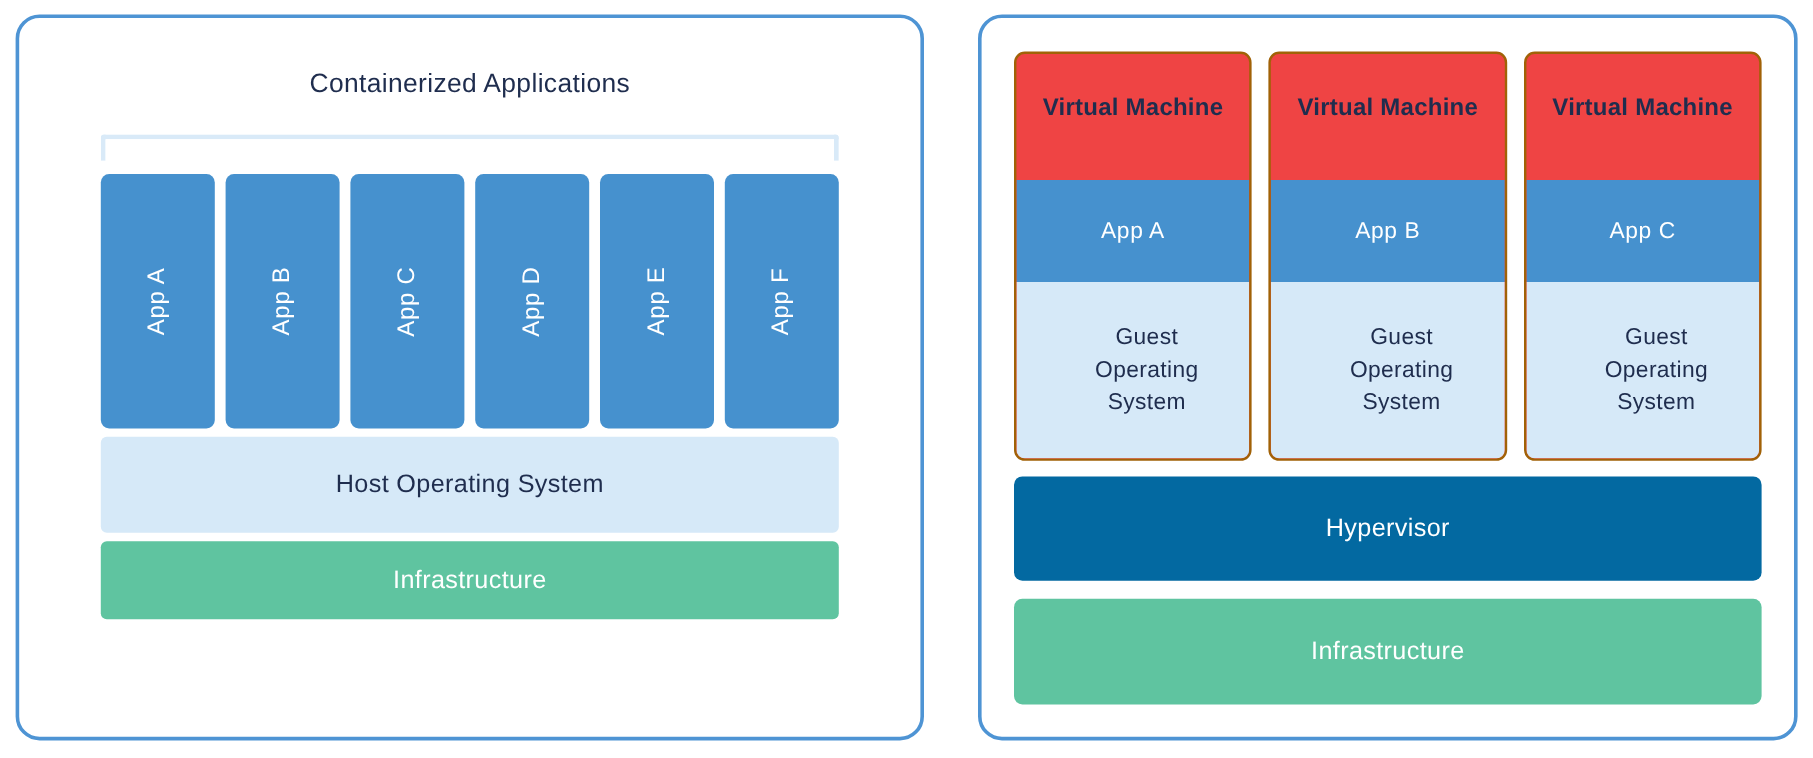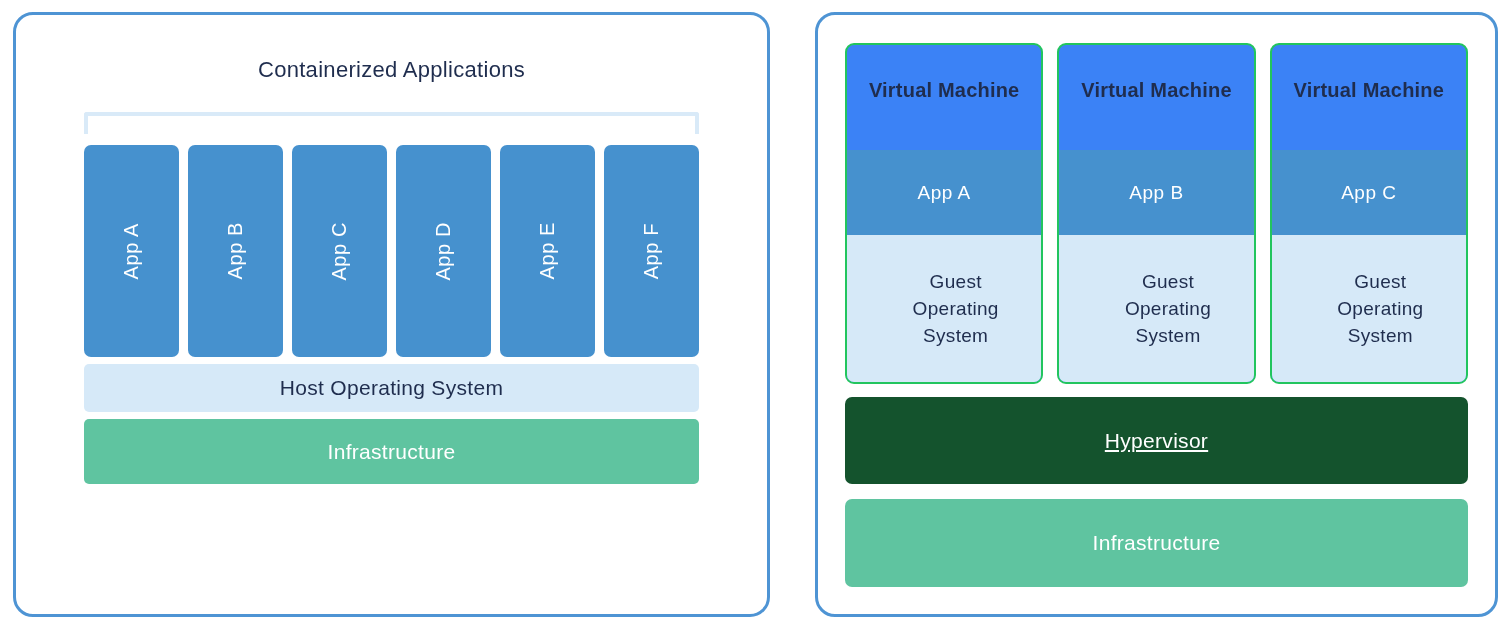--- a/index.html
+++ b/index.html
@@ -61,34 +61,34 @@
   }
   .bar {
     display: flex;
     align-items: center;
     justify-content: center;
     font-size: 21px;
     letter-spacing: 0.3px;
     border-radius: 5px;
   }
   .bar-docker { height: 62px; margin-top: 7px; background: #4691ce; color: #ffffff; }
-  .bar-host   { height: 48px; margin-top: 7px; background: #d6e9f8; color: #1f2d4e; }
+  .bar-host   { height: 80px; margin-top: 7px; background: #d6e9f8; color: #1f2d4e; }
   .bar-infra-left { height: 65px; margin-top: 7px; background: #5fc4a0; color: #ffffff; }
 
   
   .right-content { width: 623px; margin: 0 auto; padding-top: 28px; }
   .vm-row {
     display: flex;
     gap: 14px;
     height: 341px;
   }
   .vm-box {
     flex: 1;
-    background: #3b82f6;
-    border: 2px solid #22c55e;
+    background: #ef4444;
+    border: 2px solid #a16207;
     border-radius: 9px;
     display: flex;
     flex-direction: column;
     overflow: hidden;
   }
   .vm-header {
     height: 105px;
     padding-bottom: 14px;
     display: flex;
     align-items: center;
@@ -115,21 +115,21 @@
     display: flex;
     align-items: center;
     justify-content: center;
     text-align: center;
     font-size: 19px;
     line-height: 27px;
     white-space: pre-line;
     letter-spacing: 0.3px;
     padding-left: 23px;
   }
-  .bar-hypervisor { height: 87px; margin-top: 13px; background: #14532d; color: #ffffff; border-radius: 7px; text-decoration: underline; }
+  .bar-hypervisor { height: 87px; margin-top: 13px; background: #0369a1; color: #ffffff; border-radius: 7px; }
   .bar-infra-right { height: 88px; margin-top: 15px; background: #5fc4a0; color: #ffffff; border-radius: 7px; }
 </style>
 </head>
 <body>
 
 <div class="panel panel-left">
   <div class="left-content">
     <div class="diagram-title">Containerized Applications</div>
 
     <div class="bracket"></div>

